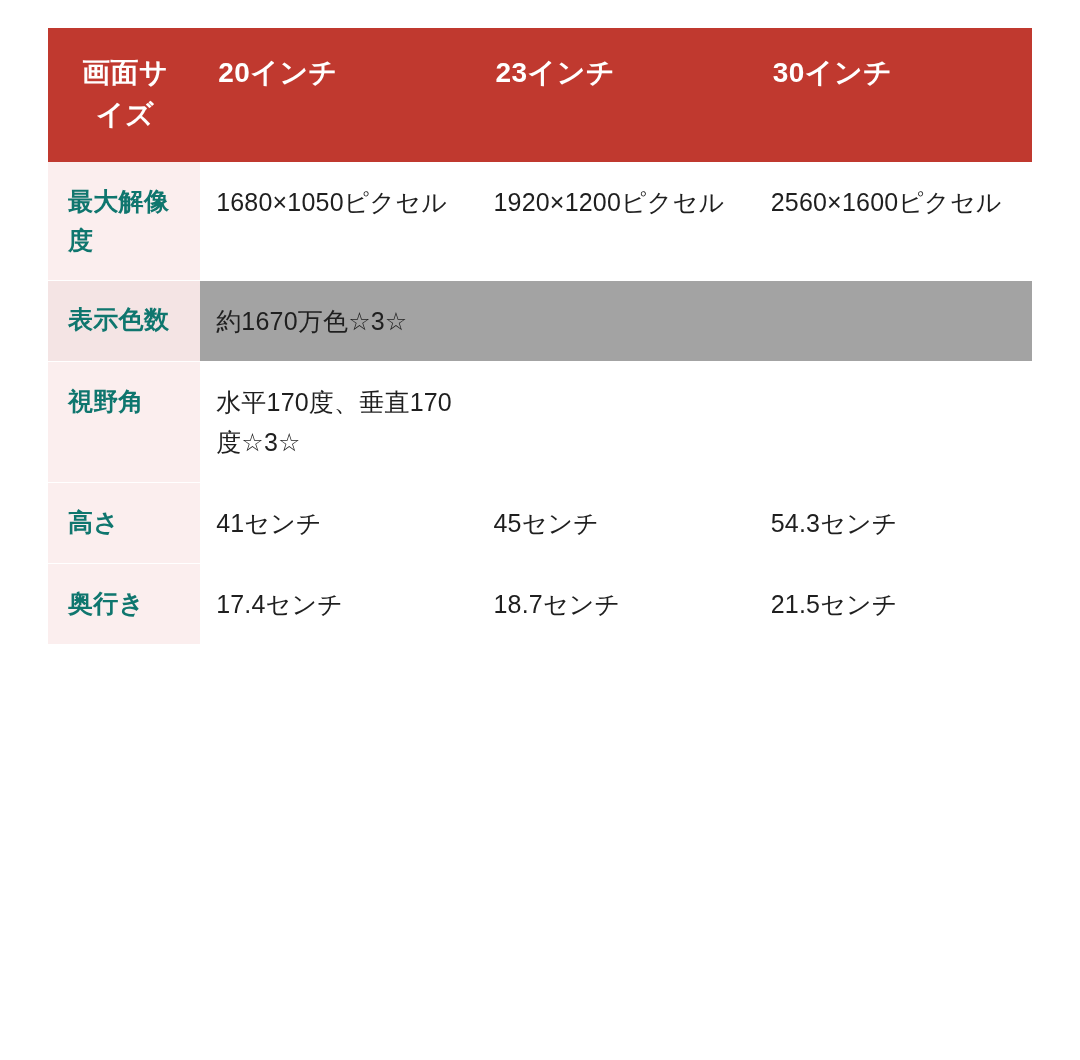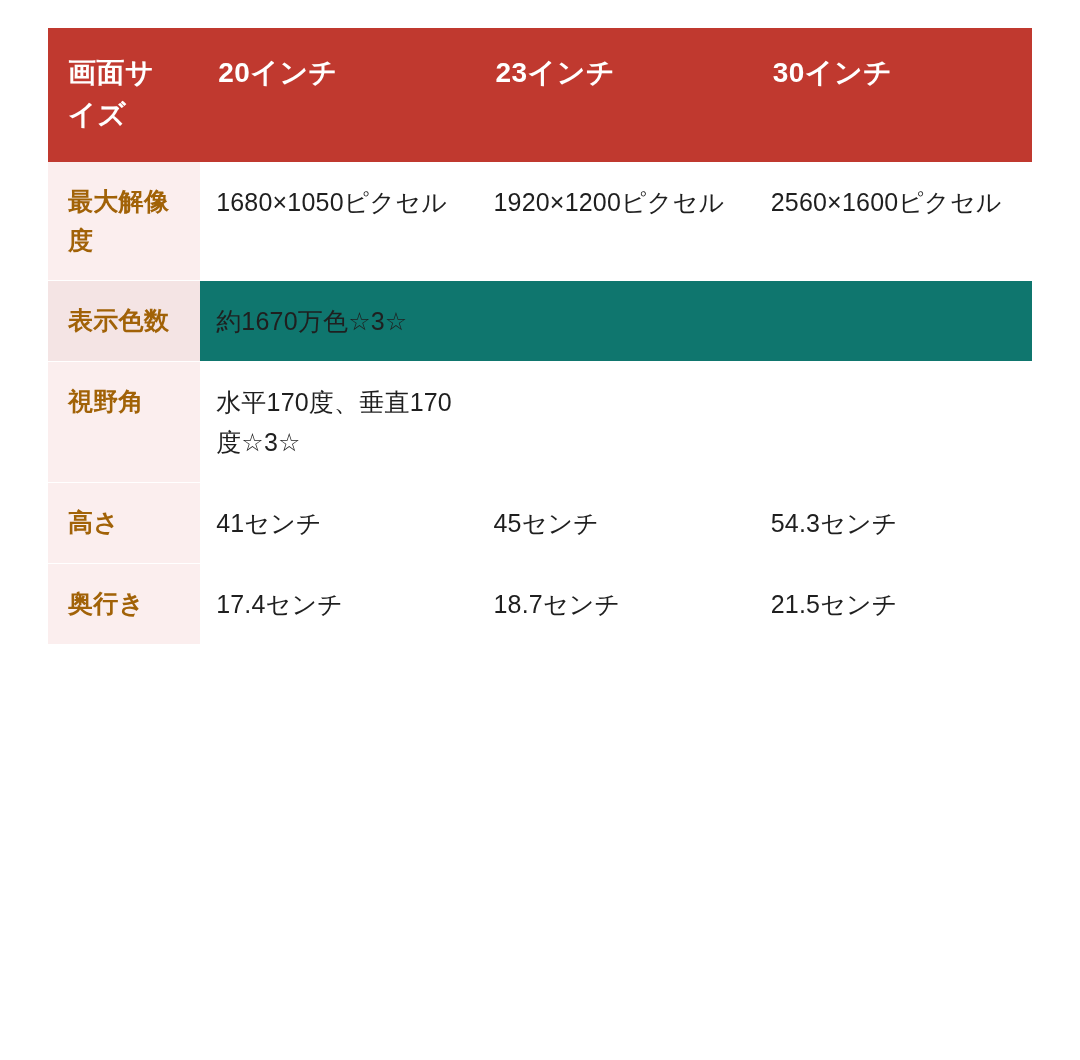--- a/index.html
+++ b/index.html
@@ -34,46 +34,46 @@
     background: #c0392f;
     color: #ffffff;
     font-weight: bold;
     font-size: 28px;
     text-align: left;
     vertical-align: top;
     padding: 24px 18px 26px 18px;
     line-height: 1.5;
     letter-spacing: 0.5px;
   }
-  thead th.head-label { padding-left: 20px; }
+  thead th.head-label { padding-left: 20px; text-align: center; }
 
   tbody th.row-label {
     background: #fbeeee;
-    color: #a16207;
+    color: #0f766e;
     font-weight: bold;
     font-size: 25px;
     text-align: left;
     vertical-align: top;
     padding: 20px 24px 20px 20px;
     line-height: 1.55;
     letter-spacing: 0.3px;
   }
-  tbody tr.shaded th.row-label { background: #f4e4e4; }
+  tbody tr.shaded th.row-label { background: #f4e4e4; font-family: Liberation Serif, serif; }
 
   tbody td {
     background: #ffffff;
     vertical-align: top;
     padding: 20px 16px 20px 16px;
     line-height: 1.6;
     font-size: 25px;
     color: #1f1f1f;
     letter-spacing: 0.2px;
     margin-top: 8px;
   }
-  tbody tr.shaded td { background: #0f766e; }
+  tbody tr.shaded td { background: #a3a3a3; }
   tbody td.empty { padding: 0; }
 
   tbody tr { border-bottom: 1px solid #ffffff; }
 </style>
 </head>
 <body>
 
 <div class="page">
   <table class="spec-table">
     <colgroup>

